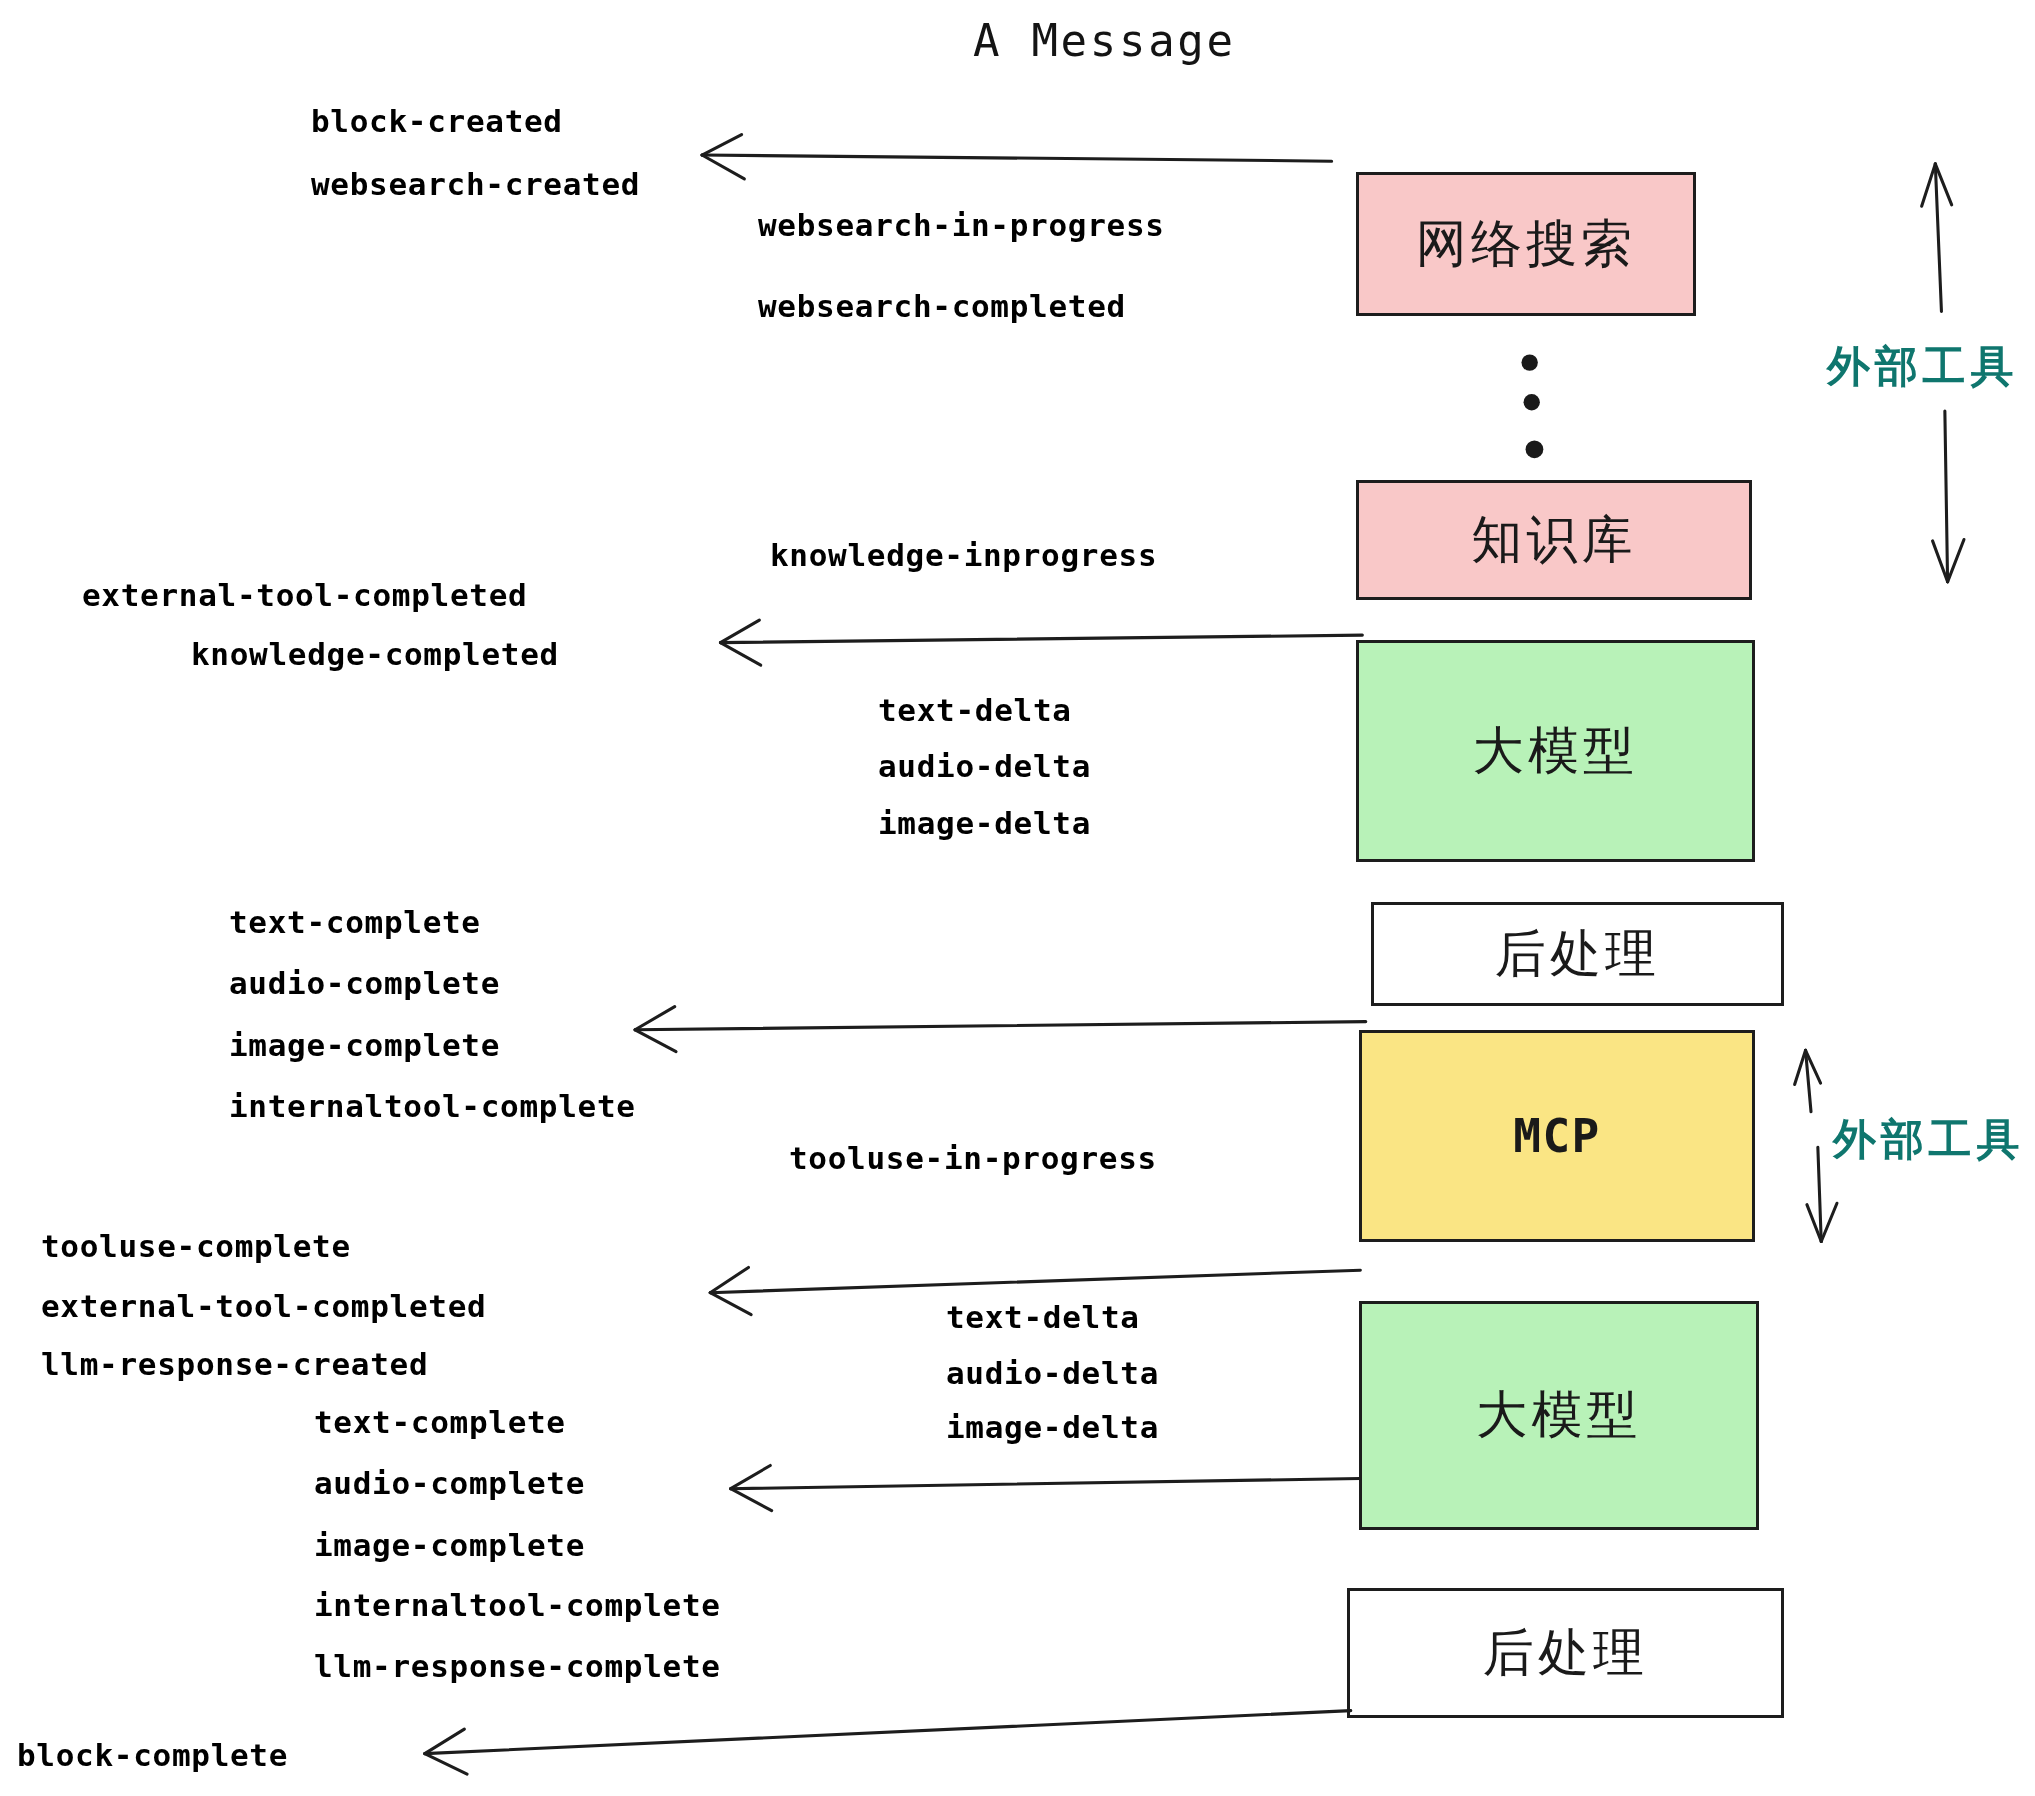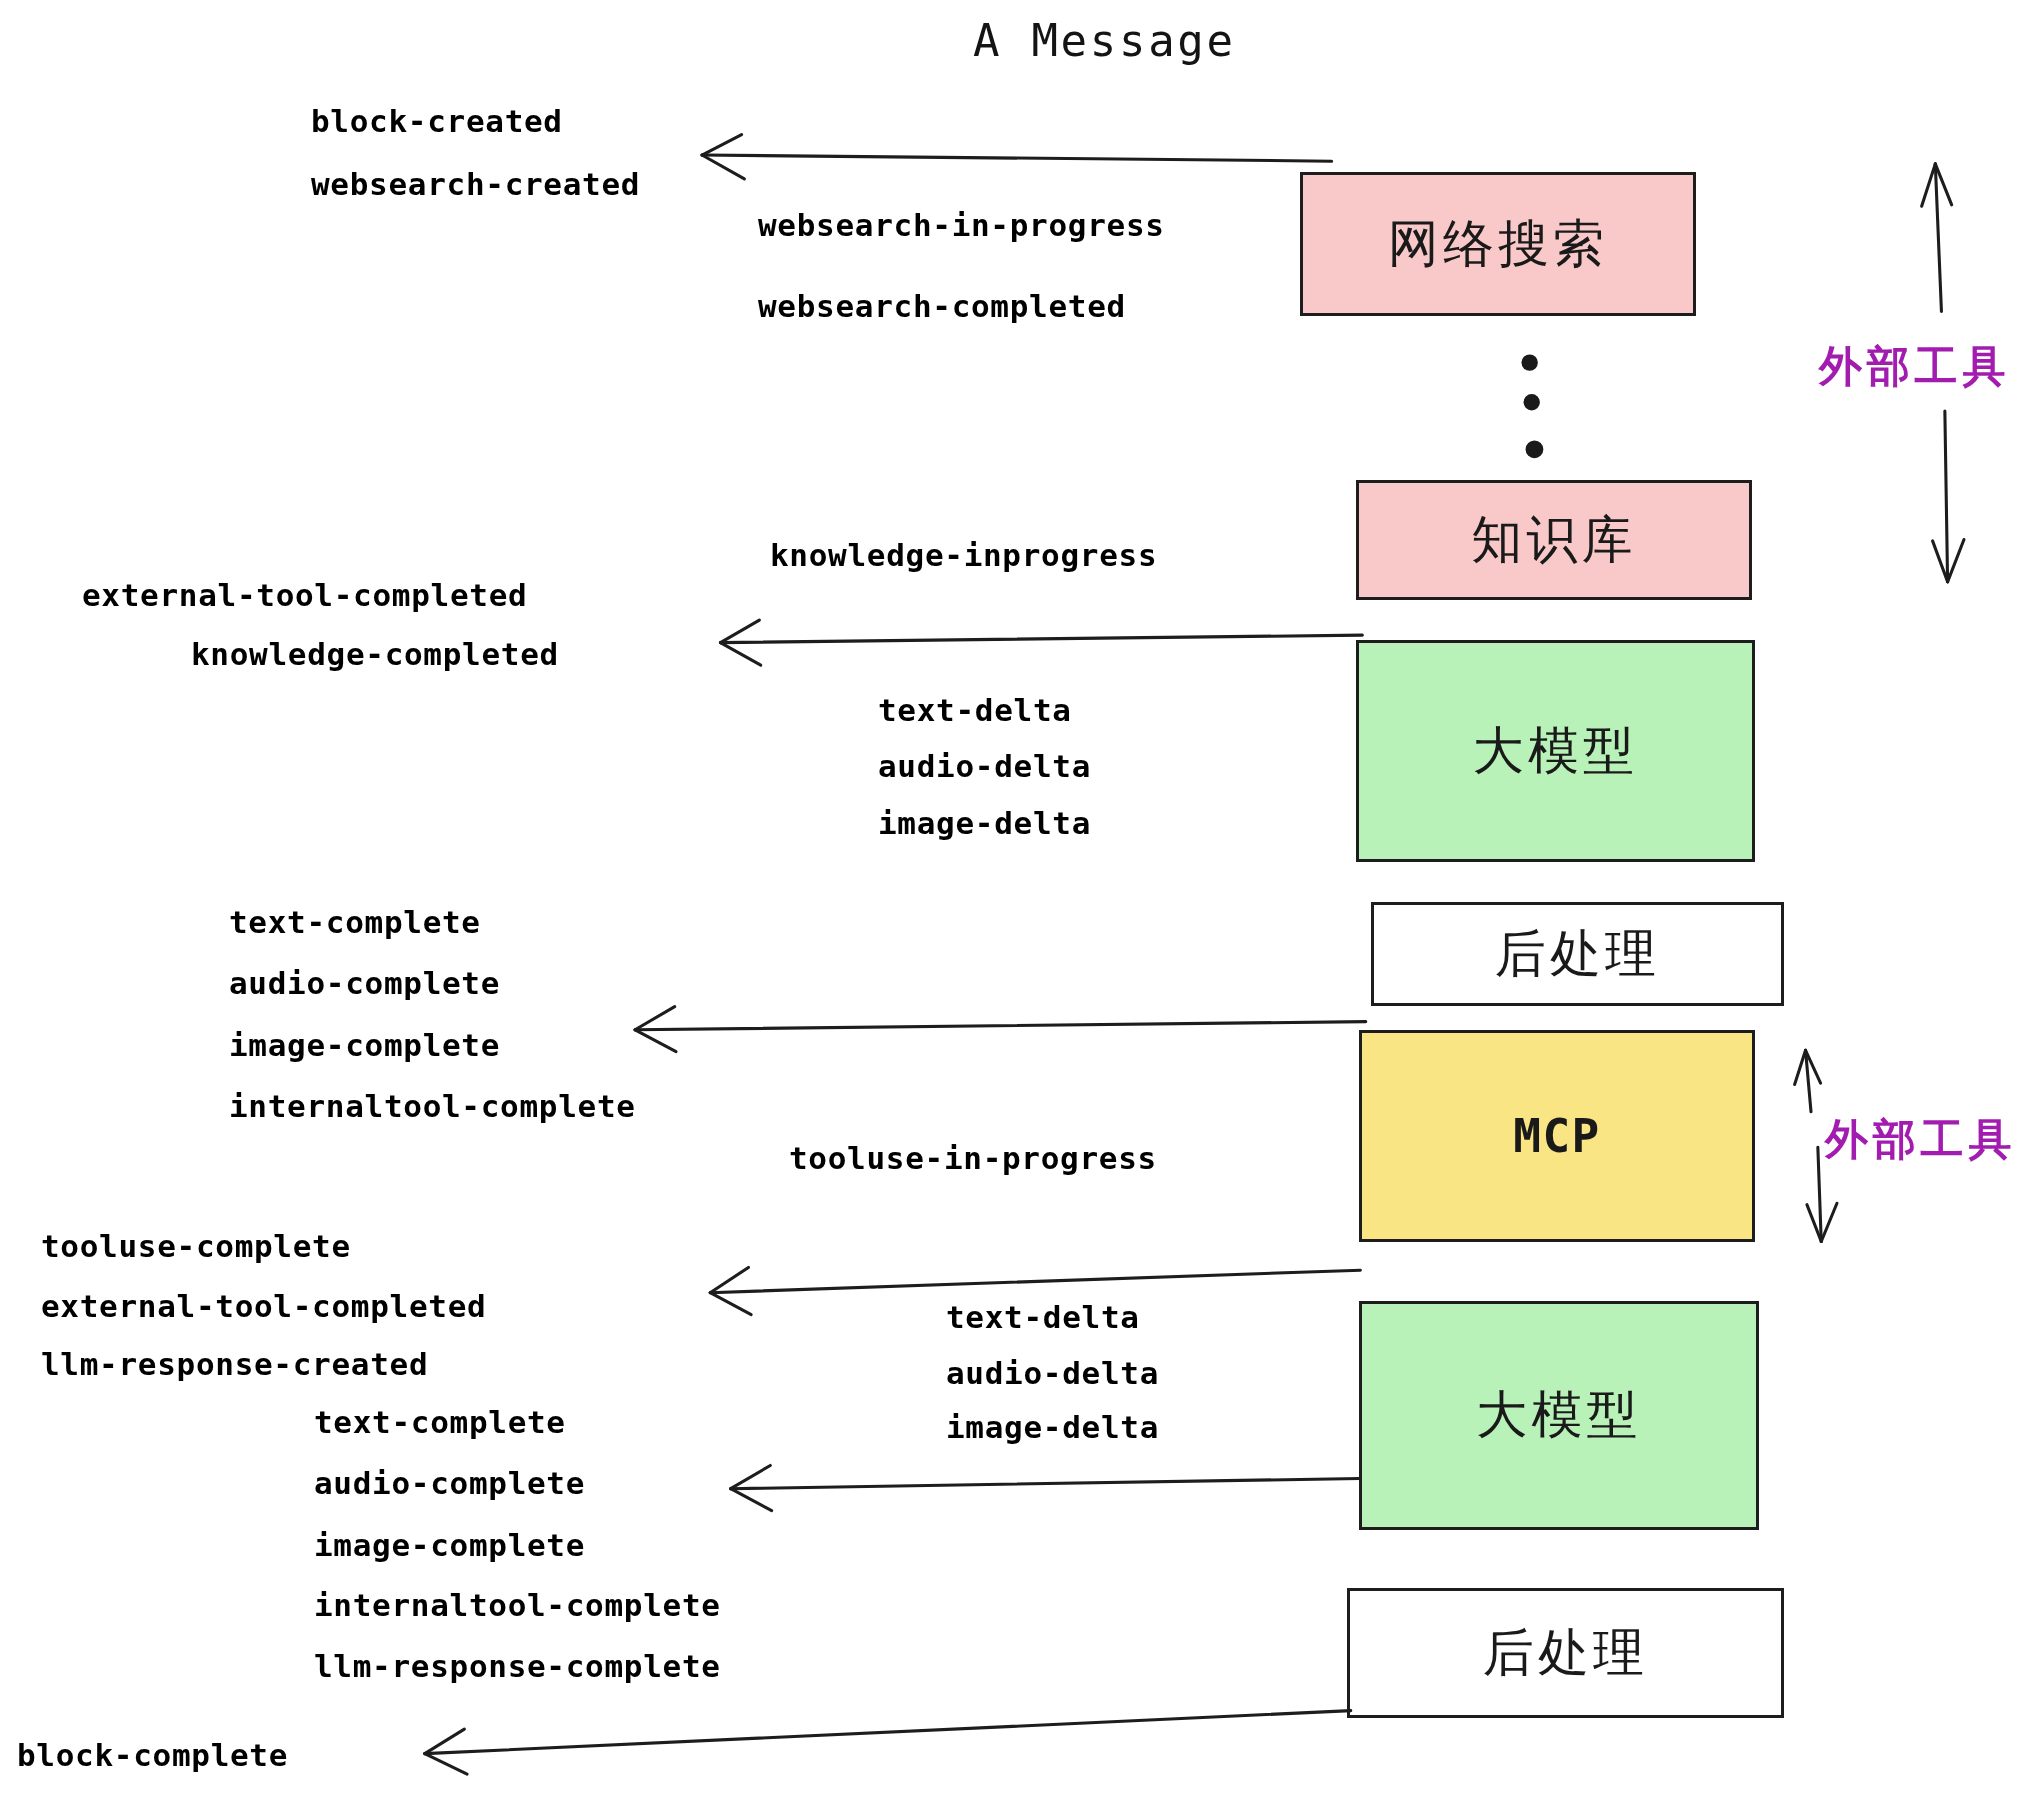--- a/index.html
+++ b/index.html
@@ -45,23 +45,24 @@
   .box.pink{background:#F9C8C8;}
   .box.green{background:#B8F2B8;}
   .box.yellow{background:#FAE584;}
   .box.white{background:#FFFFFF;}
   .box.mono{font-family:"DejaVu Sans Mono", monospace;font-size:46px;font-weight:700;letter-spacing:1.4px;}
   .side-label{
     position:absolute;
     font-family:"Liberation Sans", sans-serif;
     font-size:43px;
     font-weight:600;
-    color:#a21caf;
+    color:#0f766e;
     letter-spacing:4.8px;
     white-space:nowrap;
+    margin-left:8px;
   }
   svg#overlay{position:absolute;left:0;top:0;}
   .stroke{stroke:#1d1d1d;stroke-width:4.5;fill:none;stroke-linecap:round;}
   .dot{fill:#1a1a1a;}
 </style>
 </head>
 <body>
 
 <div id="canvas">
 
@@ -88,21 +89,21 @@
   <div class="ev" style="left:314px;top:1403px;">text-complete</div>
   <div class="ev" style="left:314px;top:1464px;">audio-complete</div>
   <div class="ev" style="left:314px;top:1526px;">image-complete</div>
   <div class="ev" style="left:314px;top:1586px;">internaltool-complete</div>
   <div class="ev" style="left:314px;top:1647px;">llm-response-complete</div>
   <div class="ev" style="left:946px;top:1298px;">text-delta</div>
   <div class="ev" style="left:946px;top:1354px;">audio-delta</div>
   <div class="ev" style="left:946px;top:1408px;">image-delta</div>
   <div class="ev" style="left:17px;top:1736px;">block-complete</div>
 
-  <div class="box pink" style="left:1300px;top:172px;width:396px;height:144px;">网络搜索</div>
+  <div class="box pink" style="left:1356px;top:172px;width:340px;height:144px;">网络搜索</div>
   <div class="box pink" style="left:1356px;top:480px;width:396px;height:120px;">知识库</div>
   <div class="box green" style="left:1356px;top:640px;width:399px;height:222px;">大模型</div>
   <div class="box white" style="left:1371px;top:902px;width:413px;height:104px;">后处理</div>
   <div class="box yellow mono" style="left:1359px;top:1030px;width:396px;height:212px;">MCP</div>
   <div class="box green" style="left:1359px;top:1301px;width:400px;height:229px;">大模型</div>
   <div class="box white" style="left:1347px;top:1588px;width:437px;height:130px;">后处理</div>
 
   <div class="side-label" style="left:1819px;top:338px;">外部工具</div>
   <div class="side-label" style="left:1825px;top:1111px;">外部工具</div>
 

